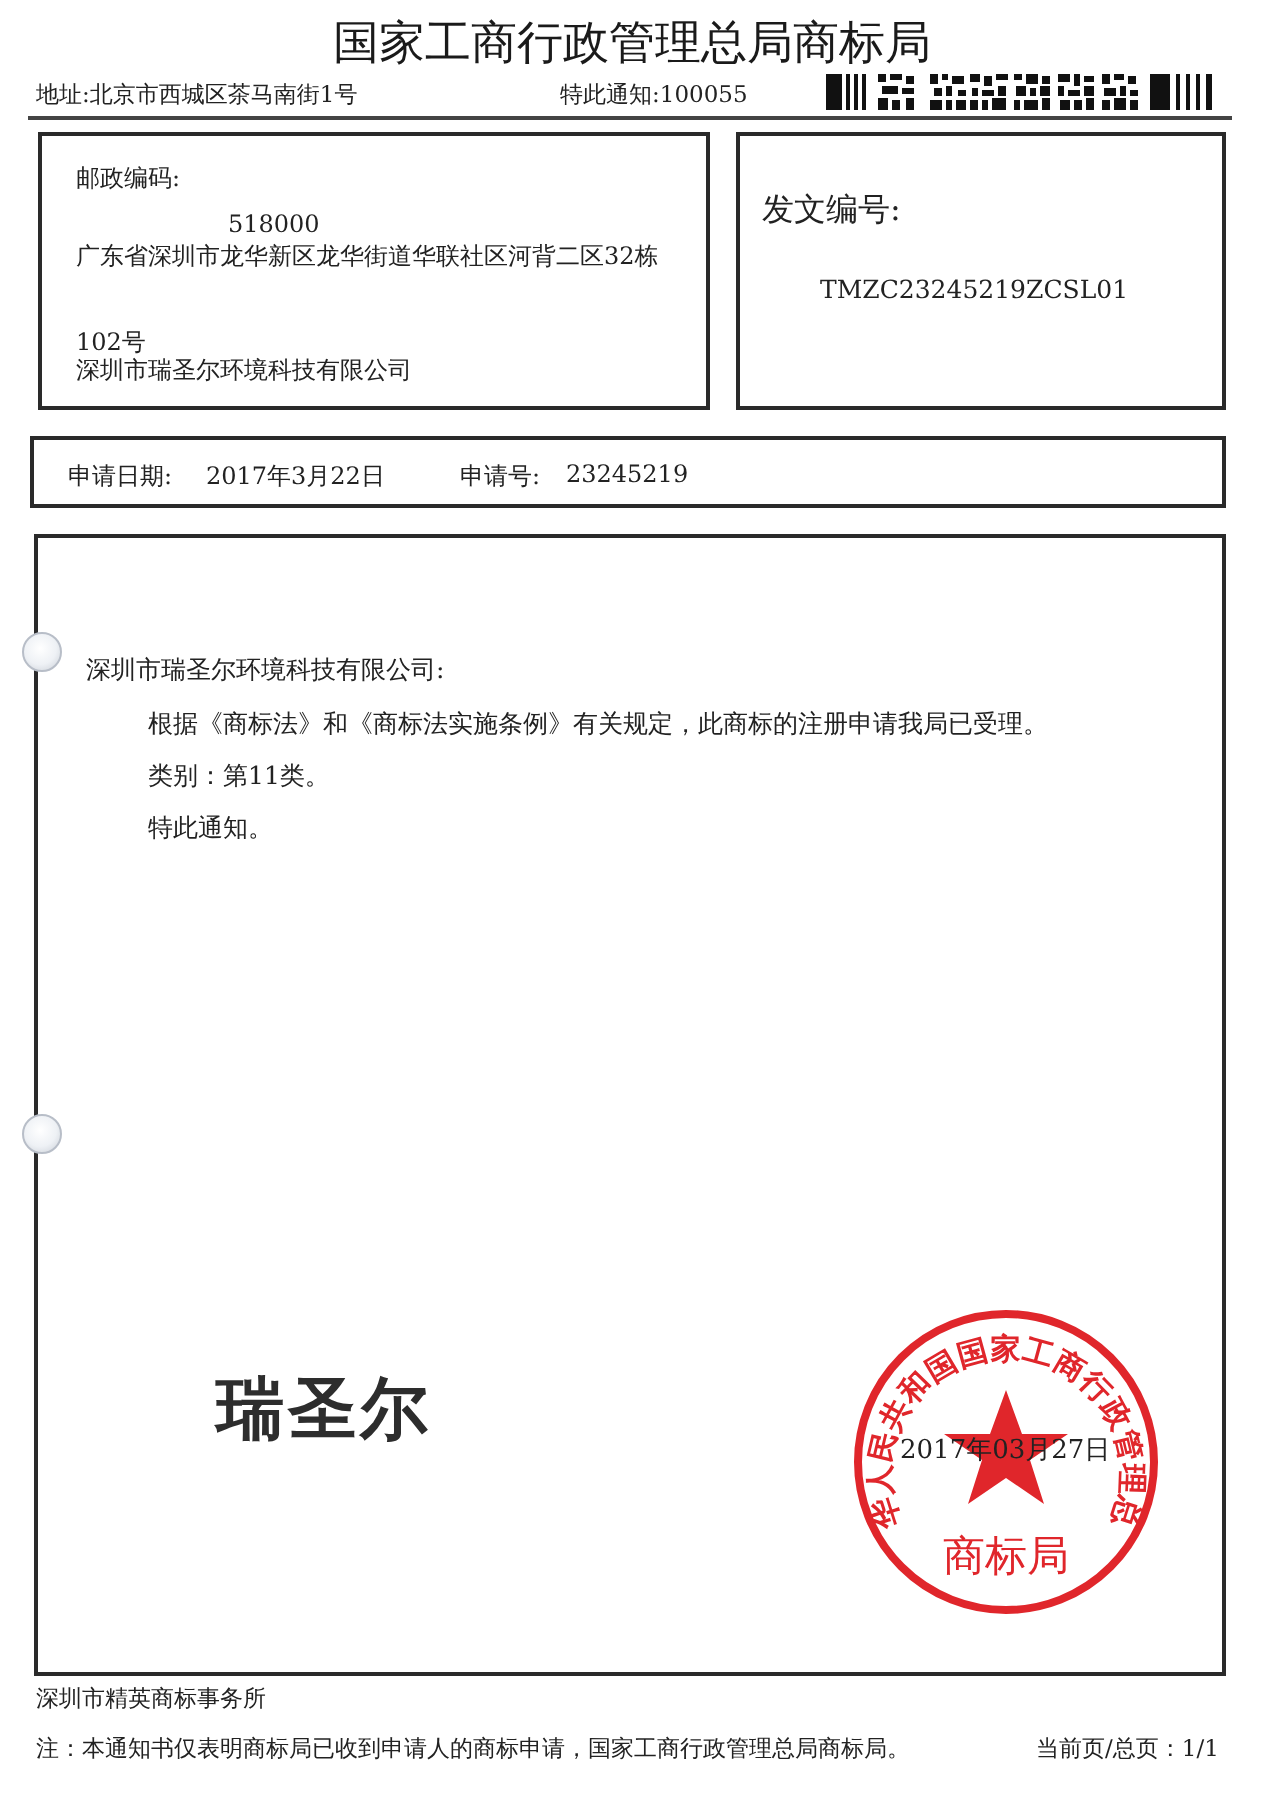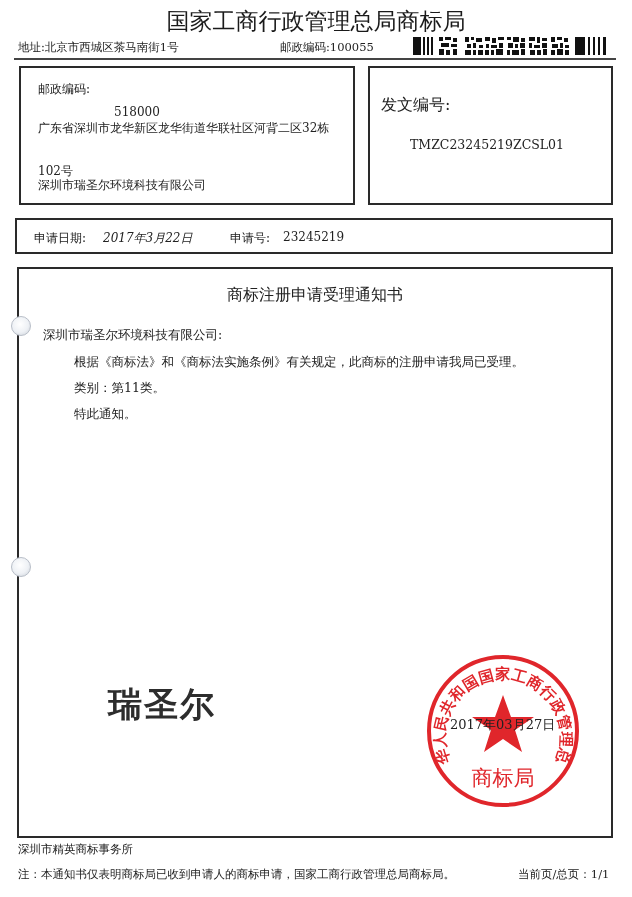--- a/index.html
+++ b/index.html
@@ -15,21 +15,21 @@
     .punch { width: 20px; height: 20px; border-radius: 50%; background: radial-gradient(circle at 45% 40%, #ffffff 0%, #eef1f5 55%, #c9ced6 100%); border: 1px solid #b8bec8; }
     .stamp { left: 425px; top: 653px; width: 156px; height: 156px; }
     .stamp-date { left: 450px; top: 716px; font-size: 13px; color: #222; }
     .mark { left: 108px; top: 682px; font-family: "DejaVu Sans", "Liberation Sans", sans-serif; font-size: 34px; font-weight: bold; color: #2d2d2d; letter-spacing: 2px; }
   </style>
 </head>
 <body>
 
 <div class="abs title">国家工商行政管理总局商标局</div>
 <div class="abs hdr" style="left:18px;">地址:北京市西城区茶马南街1号</div>
-<div class="abs hdr" style="left:280px;">邮政编码:100055</div>
+<div class="abs hdr" style="left:280px;">特此通知:100055</div>
 <div class="abs barcode">
   <svg width="196" height="18" viewBox="0 0 196 18">
     <rect x="0" y="0" width="8" height="18" fill="#111"></rect>
     <rect x="10" y="0" width="2" height="18" fill="#111"></rect>
     <rect x="14" y="0" width="2" height="18" fill="#111"></rect>
     <rect x="18" y="0" width="2" height="18" fill="#111"></rect>
     <g fill="#111">
       <rect x="26" y="0" width="4" height="4"></rect>
         <rect x="32" y="0" width="6" height="3"></rect>
         <rect x="40" y="1" width="4" height="4"></rect>
@@ -101,27 +101,26 @@
   <div class="abs t12" style="left:17px; top:109px;">深圳市瑞圣尔环境科技有限公司</div>
 </div>
 
 <div class="abs box" style="left:368px; top:66px; width:245px; height:139px;">
   <div class="abs" style="left:11px; top:27px; font-size:16px;">发文编号:</div>
   <div class="abs" style="left:40px; top:69px; font-size:12.5px;">TMZC23245219ZCSL01</div>
 </div>
 
 <div class="abs box" style="left:15px; top:218px; width:598px; height:36px;">
   <div class="abs t12" style="left:17px; top:10px;">申请日期:</div>
-  <div class="abs t12" style="left:86px; top:10px;font-style:italic;">2017年3月22日</div>
+  <div class="abs t12" style="left:86px; top:10px;">2017年3月22日</div>
   <div class="abs t12" style="left:213px; top:10px;">申请号:</div>
   <div class="abs t12" style="left:266px; top:10px;">23245219</div>
 </div>
 
 <div class="abs box" style="left:17px; top:267px; width:596px; height:571px;">
-  <div class="abs" style="left:0; width:592px; top:16px; text-align:center; font-size:16px;">商标注册申请受理通知书</div>
   <div class="abs" style="left:24px; top:58px; font-size:12.5px;">深圳市瑞圣尔环境科技有限公司:</div>
   <div class="abs" style="left:55px; top:85px; font-size:12.5px;">根据《商标法》和《商标法实施条例》有关规定，此商标的注册申请我局已受理。</div>
   <div class="abs" style="left:55px; top:111px; font-size:12.5px;">类别：第11类。</div>
   <div class="abs" style="left:55px; top:137px; font-size:12.5px;">特此通知。</div>
 </div>
 
 <div class="abs punch" style="left:11px; top:316px;"></div>
 <div class="abs punch" style="left:11px; top:557px;"></div>
 
 <div class="abs mark">瑞圣尔</div>

